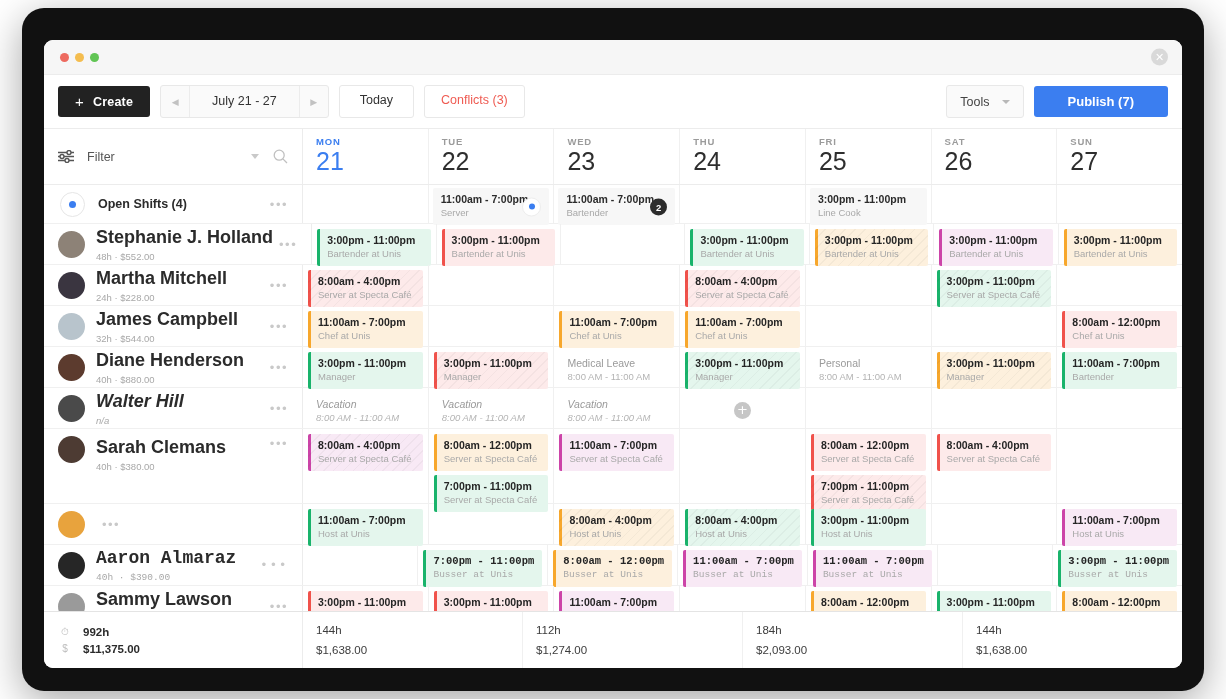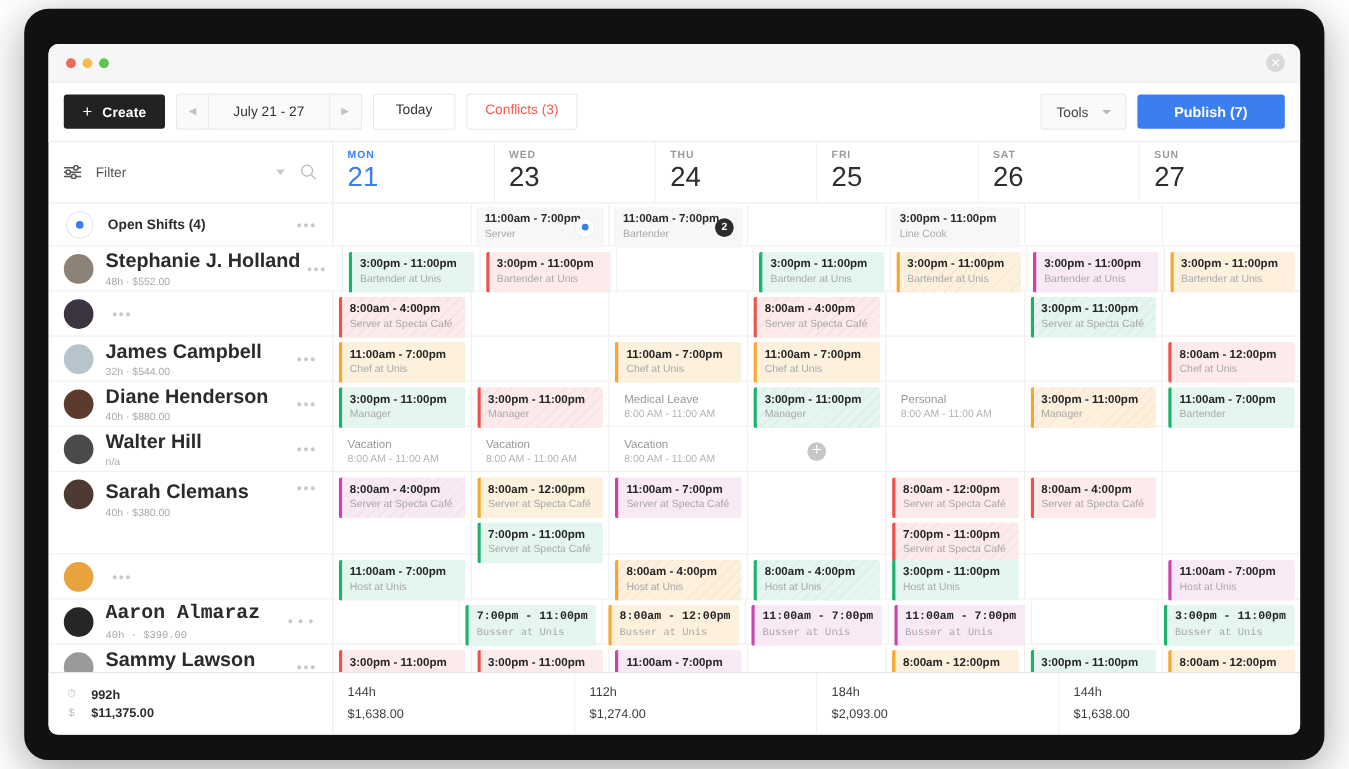--- a/index.html
+++ b/index.html
@@ -222,20 +222,26 @@
         </div>
         <div id="day-headers" style="display:flex;flex:1;">
             <div class="daycol">
               <div class="dayhead today">
                 <div class="dow">MON</div>
                 <div class="dnum">21</div>
               </div>
             </div>
             <div class="daycol">
               <div class="dayhead">
+                <div class="dow">TUE</div>
+                <div class="dnum">22</div>
+              </div>
+            </div>
+            <div class="daycol">
+              <div class="dayhead">
                 <div class="dow">WED</div>
                 <div class="dnum">23</div>
               </div>
             </div>
             <div class="daycol">
               <div class="dayhead">
                 <div class="dow">THU</div>
                 <div class="dnum">24</div>
               </div>
             </div>
@@ -345,20 +351,24 @@
               <div class="shift" style="background: rgb(253, 240, 221);">
                 <div class="bar" style="background: rgb(247, 167, 44);"></div>
                 <div class="stime">3:00pm - 11:00pm</div>
                 <div class="srole">Bartender at Unis</div>
               </div>
             </div>
           </div>
           <div class="row" style="height: 40px;">
             <div class="namecol">
               <div class="avatar" style="background: rgb(58, 53, 64);"></div>
+              <div class="personmeta">
+                <div class="pname">Martha Mitchell</div>
+                <div class="psub">24h · $228.00</div>
+              </div>
               <div class="dots">•••</div>
             </div>
             <div class="daycol">
               <div class="shift unpub" style="background: rgb(253, 234, 234);">
                 <div class="bar" style="background: rgb(240, 82, 75);"></div>
                 <div class="stime">8:00am - 4:00pm</div>
                 <div class="srole">Server at Specta Café</div>
               </div>
             </div>
             <div class="daycol"></div>
@@ -471,21 +481,21 @@
               </div>
             </div>
             <div class="daycol">
               <div class="shift" style="background: rgb(228, 246, 237);">
                 <div class="bar" style="background: rgb(25, 179, 107);"></div>
                 <div class="stime">11:00am - 7:00pm</div>
                 <div class="srole">Bartender</div>
               </div>
             </div>
           </div>
-          <div class="row" style="height: 40px;">
+          <div class="row" style="height: 40px; font-style: italic;">
             <div class="namecol">
               <div class="avatar" style="background: rgb(74, 74, 74);"></div>
               <div class="personmeta">
                 <div class="pname">Walter Hill</div>
                 <div class="psub">n/a</div>
               </div>
               <div class="dots">•••</div>
             </div>
             <div class="daycol">
               <div class="shift leave">

